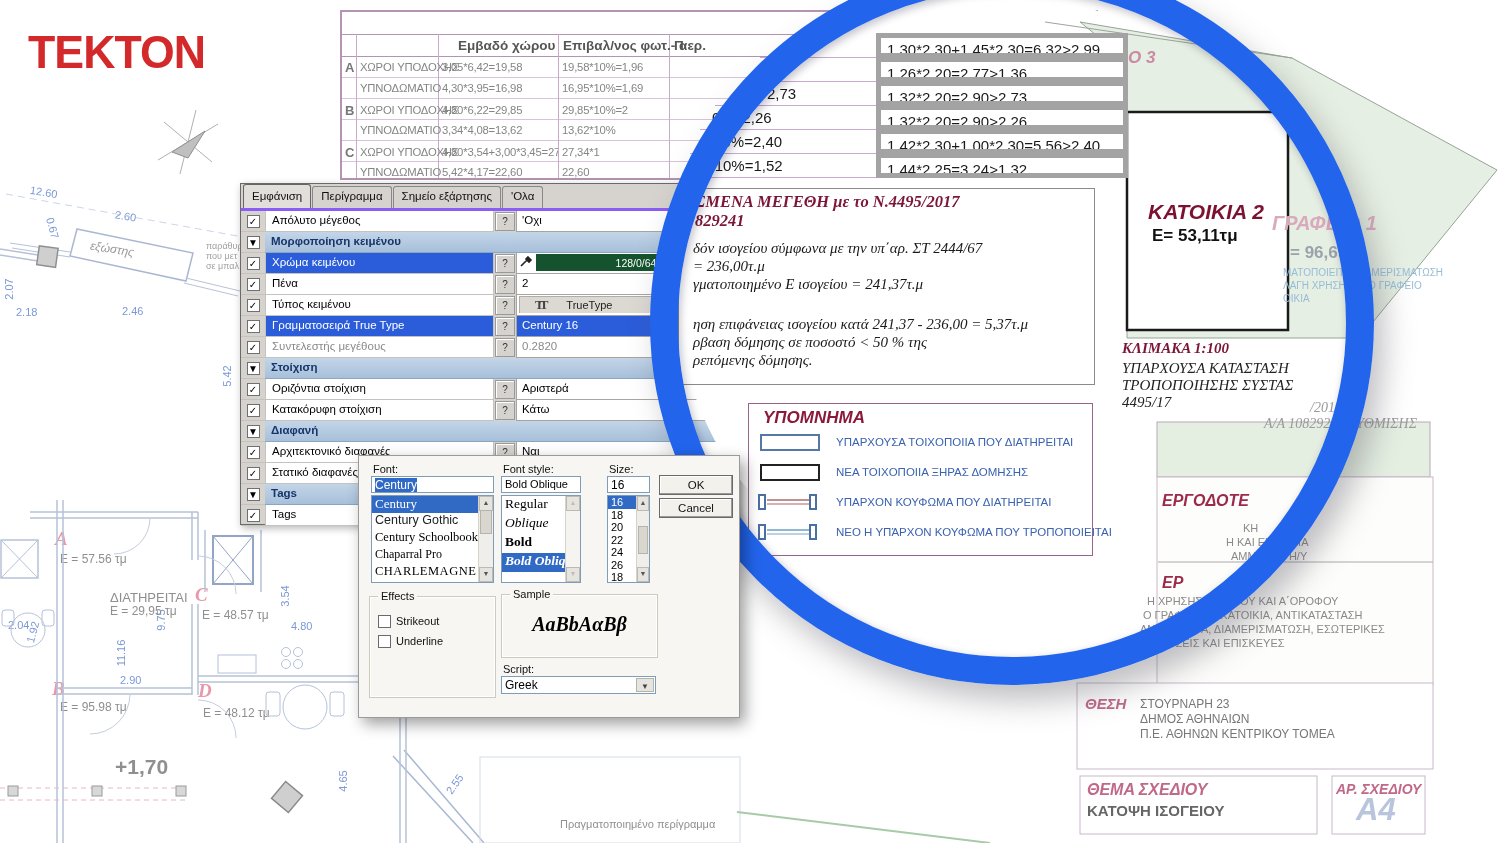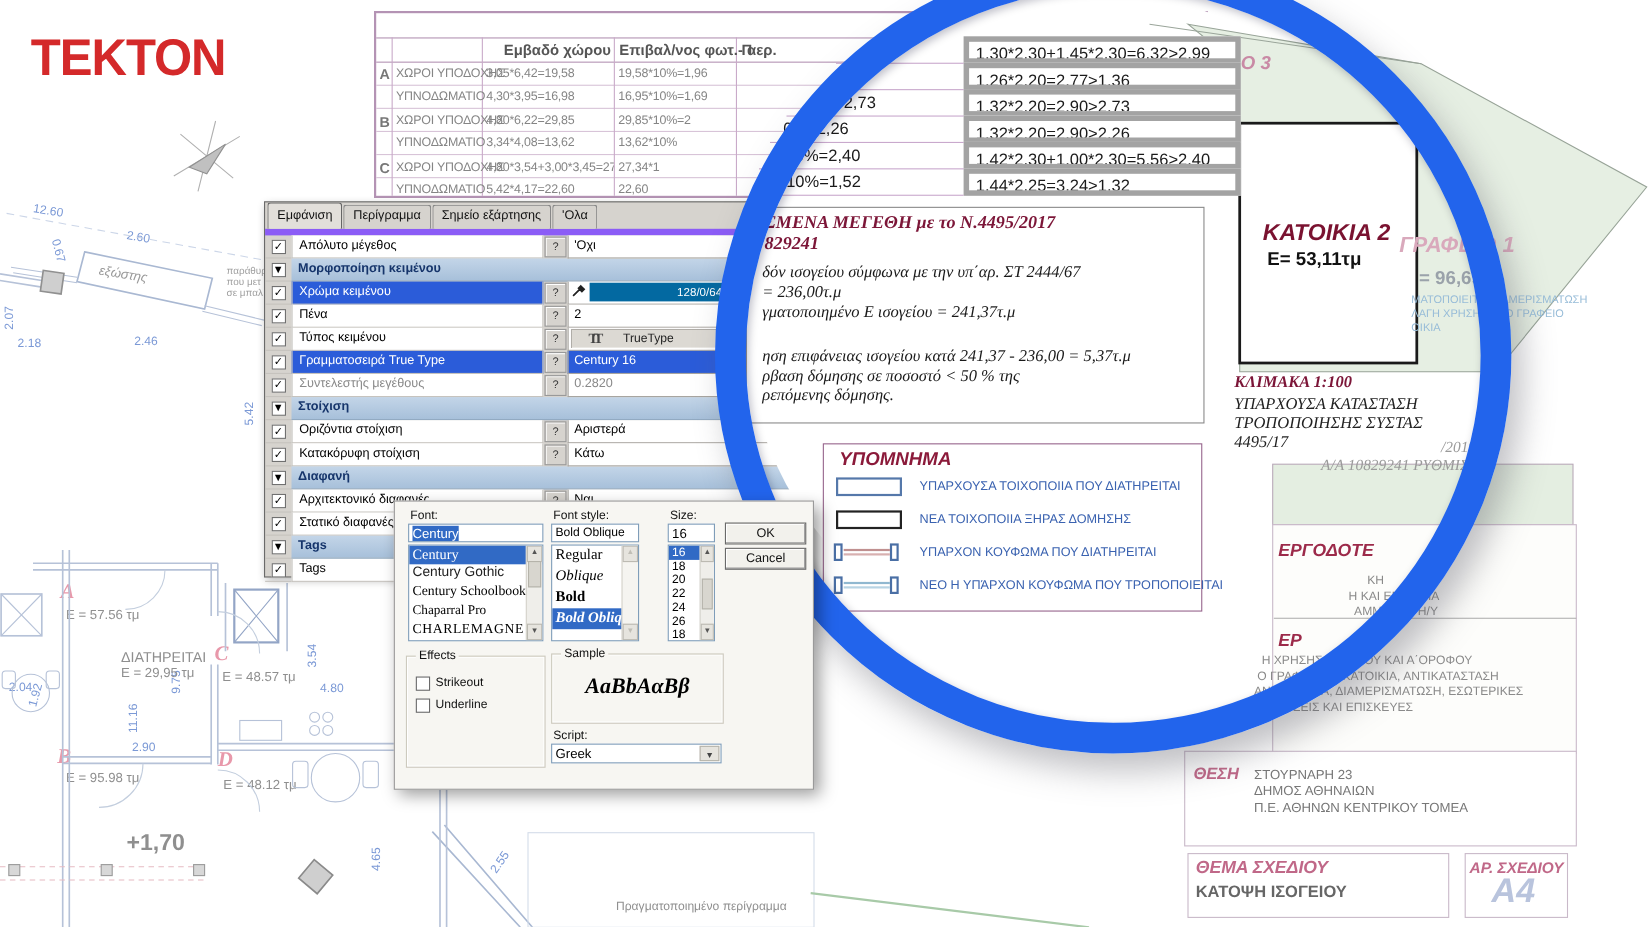--- a/index.html
+++ b/index.html
@@ -22,41 +22,41 @@
   .ltable{left:340px;top:10px;width:758px;height:170px;background:#fff;border:2px solid #b493b4;z-index:3;box-sizing:border-box;}
   .lt-title{left:0;top:2px;width:580px;text-align:center;color:#cf7d9b;font-weight:bold;font-style:italic;font-size:15px;}
   .lt-head{color:#555;font-weight:bold;font-size:13.5px;}
   .lt-cell{color:#858585;font-size:11.3px;letter-spacing:-.2px;}
   .lt-letter{color:#777;font-weight:bold;font-size:13px;}
   .lt-vline{position:absolute;top:22px;bottom:0;width:1px;background:#c9aac9;}
   .lt-hline{position:absolute;left:0;right:0;height:1px;background:#d8c4d8;}
   
   .pd{left:240px;top:183px;width:500px;height:342px;background:#d6d3ce;border:1px solid #6a6a6a;
       box-shadow:2px 3px 8px rgba(0,0,0,.3);z-index:4;box-sizing:border-box;}
-  .pdtabs{display:flex;height:22px;padding-top:2px;padding-left:2px;border-bottom:6px solid #8b5cf6;}
+  .pdtabs{display:flex;height:22px;padding-top:2px;padding-left:2px;border-bottom:3px solid #8b5cf6;}
   .pdtab{font-size:11.5px;color:#111;padding:3px 8px 0 8px;border:1px solid #888;border-bottom:none;
          background:#d6d3ce;border-radius:3px 3px 0 0;margin-right:1px;}
   .pdtab.active{background:#e2dfda;border-color:#666;font-weight:normal;margin-top:-2px;padding-top:5px;}
   .pdrow{display:flex;height:21px;align-items:stretch;}
   .pdchk{width:24px;display:flex;align-items:center;justify-content:center;border-bottom:1px solid #c6c3be;}
   .pdbox{width:13px;height:13px;background:#fff;border:1px solid #707070;font-size:10px;line-height:12px;
          text-align:center;color:#000;box-sizing:border-box;}
   .pdlabel{flex:1;background:#fff;border:1px solid #c6c3be;border-top:none;font-size:11.5px;color:#000;
            padding:3px 0 0 6px;overflow:hidden;}
   .pdq{width:18px;background:#d6d3ce;border:1px solid #999;box-shadow:inset 1px 1px 0 #fff;
        font-size:10px;color:#333;text-align:center;padding-top:3px;margin:1px;}
   .pdval{width:216px;background:#fff;border:1px solid #a8a5a0;border-top:none;font-size:11.5px;color:#000;
          padding:3px 0 0 5px;overflow:hidden;position:relative;}
   .sec .pdsec{flex:1;background:linear-gradient(#c3d5e8,#a7c0da);border-bottom:1px solid #8ba6c0;
         color:#16356b;font-weight:bold;font-size:11.5px;padding:3px 0 0 6px;}
   .sel .pdlabel{background:#2b5cd9;color:#fff;}
   .vsel{background:#2b5cd9 !important;color:#fff !important;}
   .dis .pdlabel{color:#8a8a8a;}
   .dis .pdval{color:#8a8a8a;}
-  .swatch{position:absolute;left:19px;top:1px;right:2px;bottom:2px;background:#0369a1;color:#fff;
+  .swatch{position:absolute;left:19px;top:1px;right:2px;bottom:2px;background:#14532d;color:#fff;
           font-size:10.5px;text-align:center;padding-top:3px;}
   .ttwrap{position:absolute;left:2px;top:1px;right:2px;bottom:2px;background:#dcd9d3;
           box-shadow:inset 1px 1px 0 #b0ada8;display:flex;align-items:center;}
   .ttglyph{margin-left:16px;color:#444;font-family:"Liberation Serif",serif;font-weight:bold;font-size:13px;letter-spacing:-4px;}
   .ttlabel{margin-left:22px;font-size:11px;color:#222;}
   
   .disc{left:678px;top:-11px;width:612px;height:612px;border-radius:50%;background:#fff;z-index:5;}
   .ring{left:650px;top:-39px;width:668px;height:668px;border:28px solid #2264ec;border-radius:50%;z-index:8;
         box-shadow:10px 16px 30px rgba(90,90,100,.38), inset 2px 3px 8px rgba(0,0,40,.25);}
   .maglayer{z-index:7;}
@@ -398,21 +398,21 @@
     <div class="abs grafeio" style="left:1272px;top:212px">ΓΡΑΦΕΙΟ 1</div>
     <div class="abs grafarea" style="left:1290px;top:243px">= 96,69τμ</div>
     <div class="abs bluenote" style="left:1283px;top:266px">ΜΑΤΟΠΟΙΕΙΤΑΙ ΔΙΑΜΕΡΙΣΜΑΤΩΣΗ</div>
     <div class="abs bluenote" style="left:1283px;top:279px">ΛΑΓΗ ΧΡΗΣΗΣ ΑΠΟ ΓΡΑΦΕΙΟ</div>
     <div class="abs bluenote" style="left:1283px;top:292px">ΟΙΚΙΑ</div>
     <div class="abs scalelbl" style="left:1122px;top:340px">ΚΛΙΜΑΚΑ 1:100</div>
     <div class="abs statusln" style="left:1122px;top:360px">ΥΠΑΡΧΟΥΣΑ ΚΑΤΑΣΤΑΣΗ</div>
     <div class="abs statusln" style="left:1122px;top:377px">ΤΡΟΠΟΠΟΙΗΣΗΣ ΣΥΣΤΑΣ</div>
     <div class="abs statusln" style="left:1122px;top:394px">4495/17</div>
     <div class="abs grayit" style="left:1310px;top:400px">/2019</div>
-    <div class="abs grayit" style="left:1201px;top:416px">Α/Α 10829241 ΡΥΘΜΙΣΗΣ</div>
+    <div class="abs grayit" style="left:1264px;top:416px">Α/Α 10829241 ΡΥΘΜΙΣΗΣ</div>
 
     <div class="abs tbmaroon" style="left:1162px;top:492px">ΕΡΓΟΔΟΤΕ</div>
     <div class="abs tbgray" style="left:1243px;top:522px">ΚΗ</div>
     <div class="abs tbgray" style="left:1226px;top:536px">Η ΚΑΙ ΕΜΠΟΡΙΑ</div>
     <div class="abs tbgray" style="left:1231px;top:550px">ΑΜΜΑΤΩΝ Η/Υ</div>
     <div class="abs tbmaroon" style="left:1162px;top:574px">ΕΡ</div>
     <div class="abs tbgray" style="left:1147px;top:595px">Η ΧΡΗΣΗΣ ΙΣΟΓΕΙΟΥ ΚΑΙ Α΄ΟΡΟΦΟΥ</div>
     <div class="abs tbgray" style="left:1143px;top:609px">Ο ΓΡΑΦΕΙΑ ΣΕ ΚΑΤΟΙΚΙΑ, ΑΝΤΙΚΑΤΑΣΤΑΣΗ</div>
     <div class="abs tbgray" style="left:1140px;top:623px">ΑΝΕΛ/ΣΤΗΡΑ, ΔΙΑΜΕΡΙΣΜΑΤΩΣΗ, ΕΣΩΤΕΡΙΚΕΣ</div>
     <div class="abs tbgray" style="left:1140px;top:637px">ΔΙΑΡΡ/ΣΕΙΣ ΚΑΙ ΕΠΙΣΚΕΥΕΣ</div>

